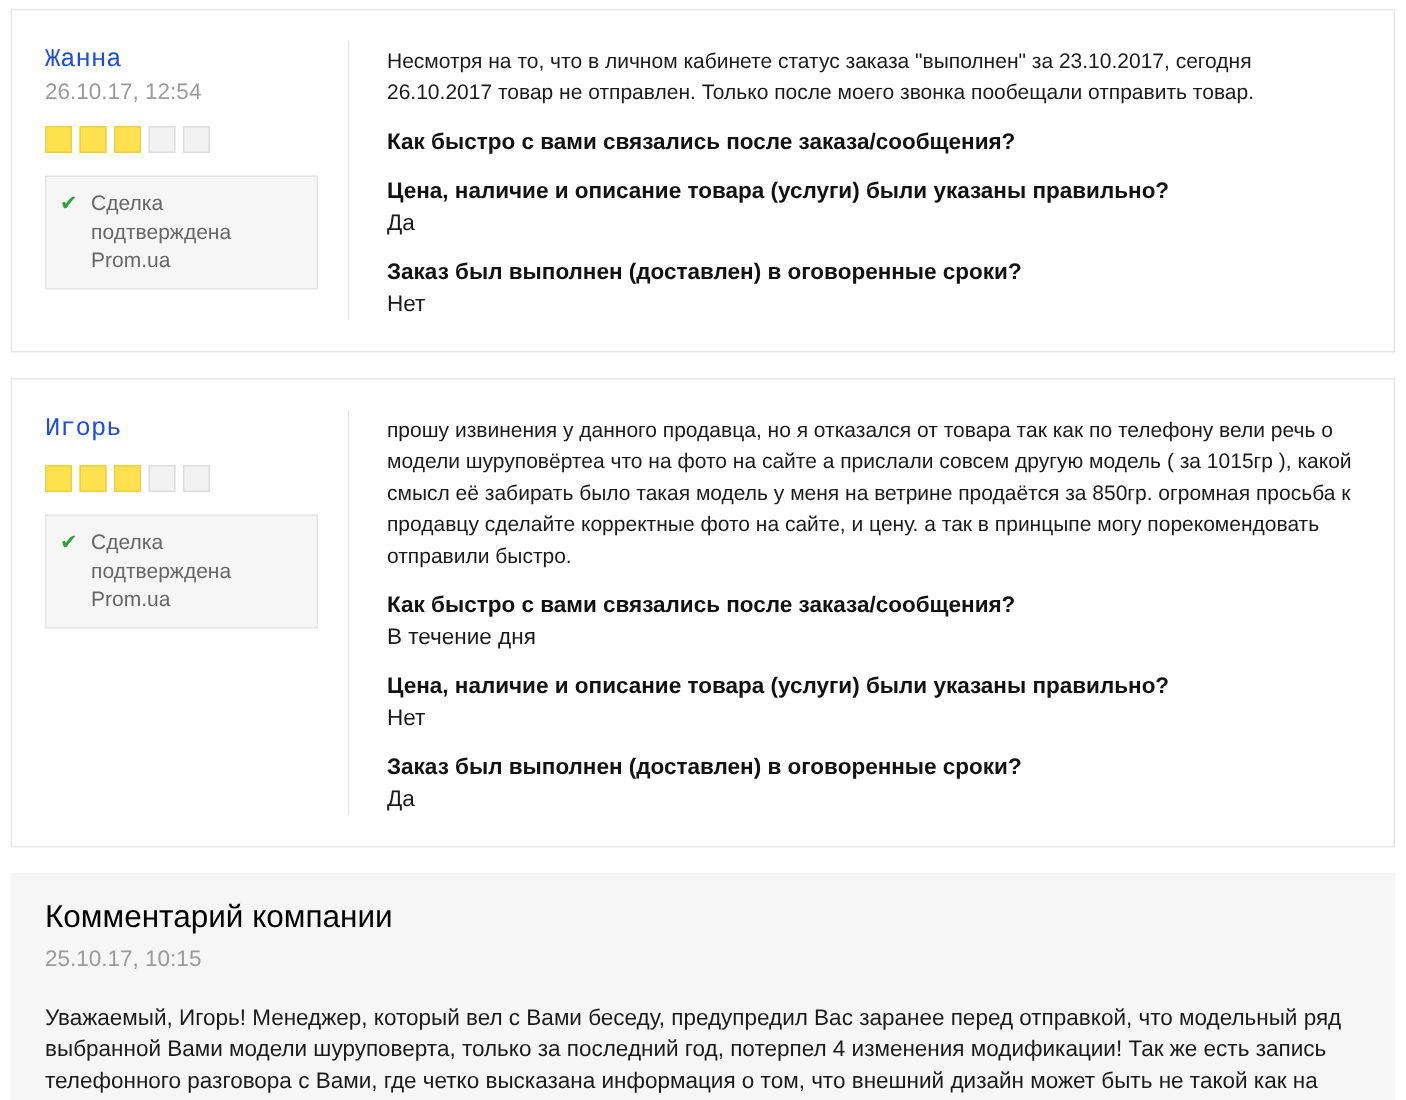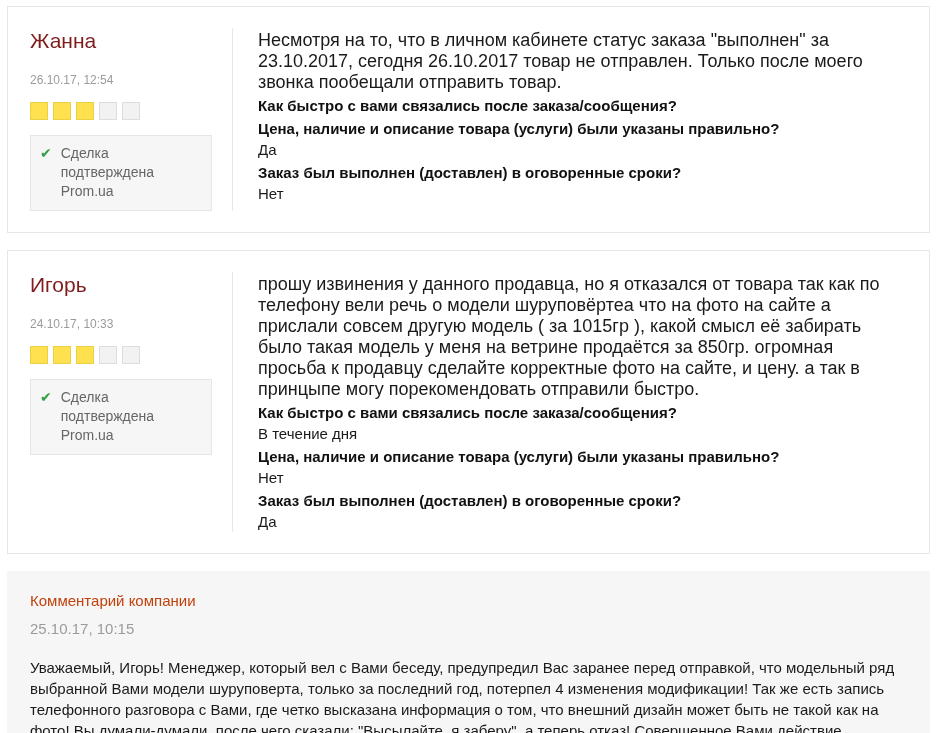--- a/index.html
+++ b/index.html
@@ -33,27 +33,28 @@
     background:#fff;
     margin-bottom:17px;
     padding:21px 0;
   }
   .review-meta{
     width:224px;
     flex-shrink:0;
     padding:3px 12px 0 22px;
   }
   .review-author{
-    font-size:21px;
-    color:#7f1d1d;
+    font-size:17px;
+    color:#1d4ed8;
     line-height:20px;
+    font-family:Liberation Mono, monospace;
   }
   .review-date{
-    margin-top:20px;
-    font-size:12px;
+    margin-top:2px;
+    font-size:15px;
     color:var(--date_color);
     line-height:18px;
   }
   .rating{
     margin-top:13px;
     line-height:0;
     font-size:0;
   }
   .sq{
     display:inline-block;
@@ -85,37 +86,37 @@
     line-height:19px;
     flex-shrink:0;
   }
   .review-body{
     flex:1;
     border-left:1px solid var(--card_border);
     padding:2px 24px 0 25px;
   }
   .review-text{
     margin:0;
-    font-size:18px;
+    font-size:14px;
     line-height:21px;
     color:var(--text_color);
   }
-  .qa{margin-top:2px;font-size:15px;line-height:21px;}
+  .qa{margin-top:12px;font-size:15px;line-height:21px;}
   .qa .q{font-weight:bold;color:#111;}
   .qa .a{color:var(--text_color);}
 
   
   .company-comment{
     background:var(--comment_bg);
     padding:21px 26px 27px 23px;
     margin-bottom:14px;
   }
   .comment-title{
-    font-size:15px;
-    color:#c2410c;
+    font-size:21px;
+    color:#000000;
     line-height:18px;
   }
   .comment-date{
     margin-top:10px;
     font-size:15px;
     color:var(--date_color);
     line-height:18px;
   }
   .comment-text{
     margin:19px 0 0;
@@ -151,21 +152,20 @@
       <div class="qa">
         <div class="q">Заказ был выполнен (доставлен) в оговоренные сроки?</div>
         <div class="a">Нет</div>
       </div>
     </div>
   </article>
 
   <article class="review-card">
     <aside class="review-meta">
       <div class="review-author">Игорь</div>
-      <div class="review-date">24.10.17, 10:33</div>
       <div class="rating"><span class="sq on"></span><span class="sq on"></span><span class="sq on"></span><span class="sq"></span><span class="sq"></span></div>
       <div class="deal-badge">
         <span class="check-icon">✔</span>
         <span class="badge-label">Сделка подтверждена Prom.ua</span>
       </div>
     </aside>
     <div class="review-body">
       <p class="review-text">прошу извинения у данного продавца, но я отказался от товара так как по телефону вели речь о модели шуруповёртеа что на фото на сайте а прислали совсем другую модель ( за 1015гр ), какой смысл её забирать было такая модель у меня на ветрине продаётся за 850гр. огромная просьба к продавцу сделайте корректные фото на сайте, и цену. а так в принцыпе могу порекомендовать отправили быстро.</p>
       <div class="qa">
         <div class="q">Как быстро с вами связались после заказа/сообщения?</div>

